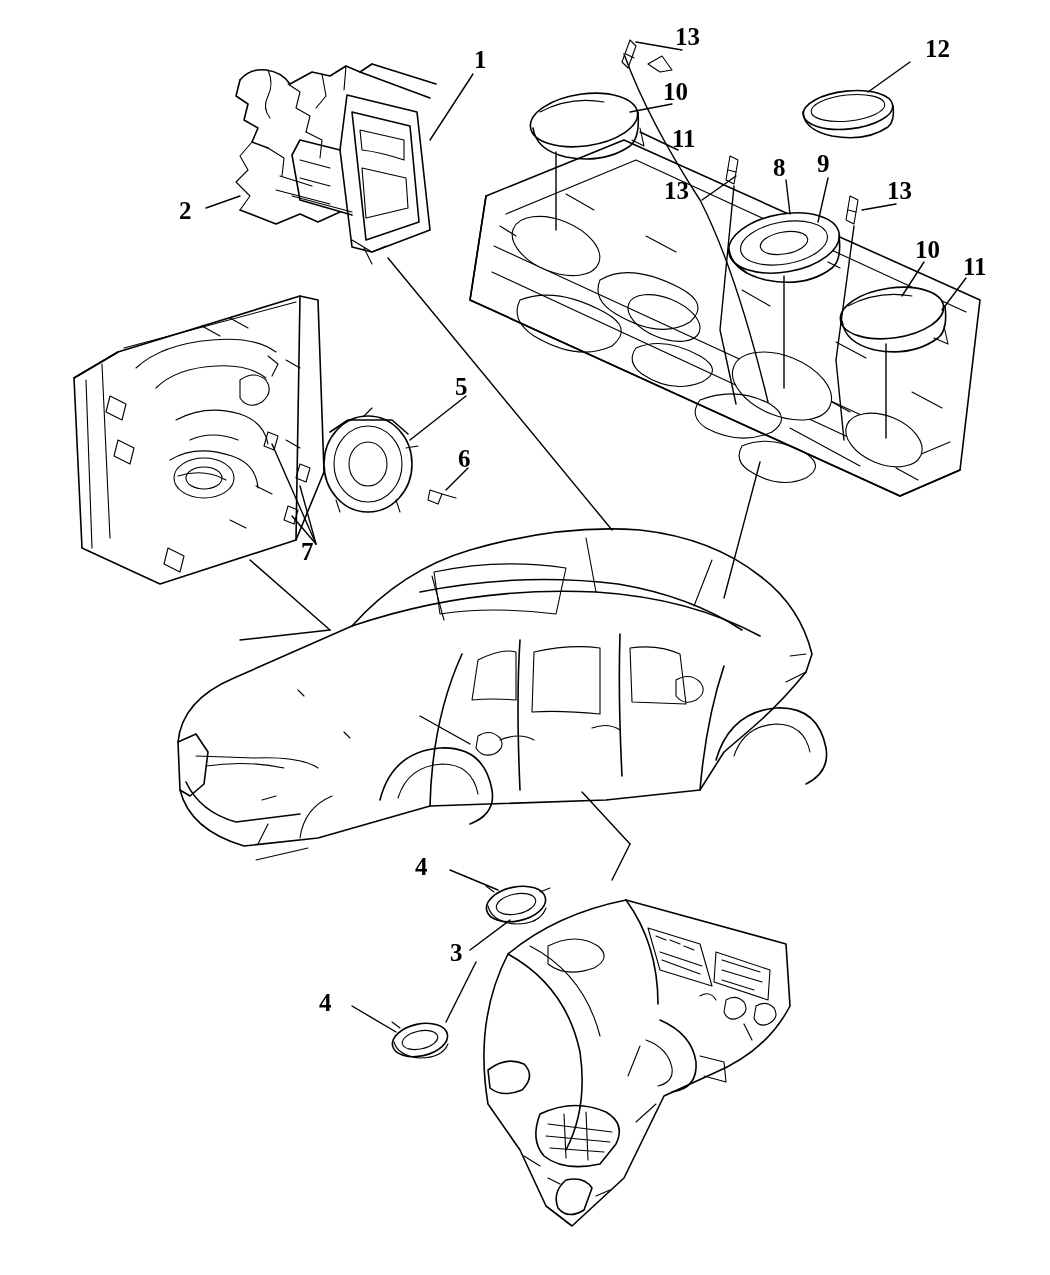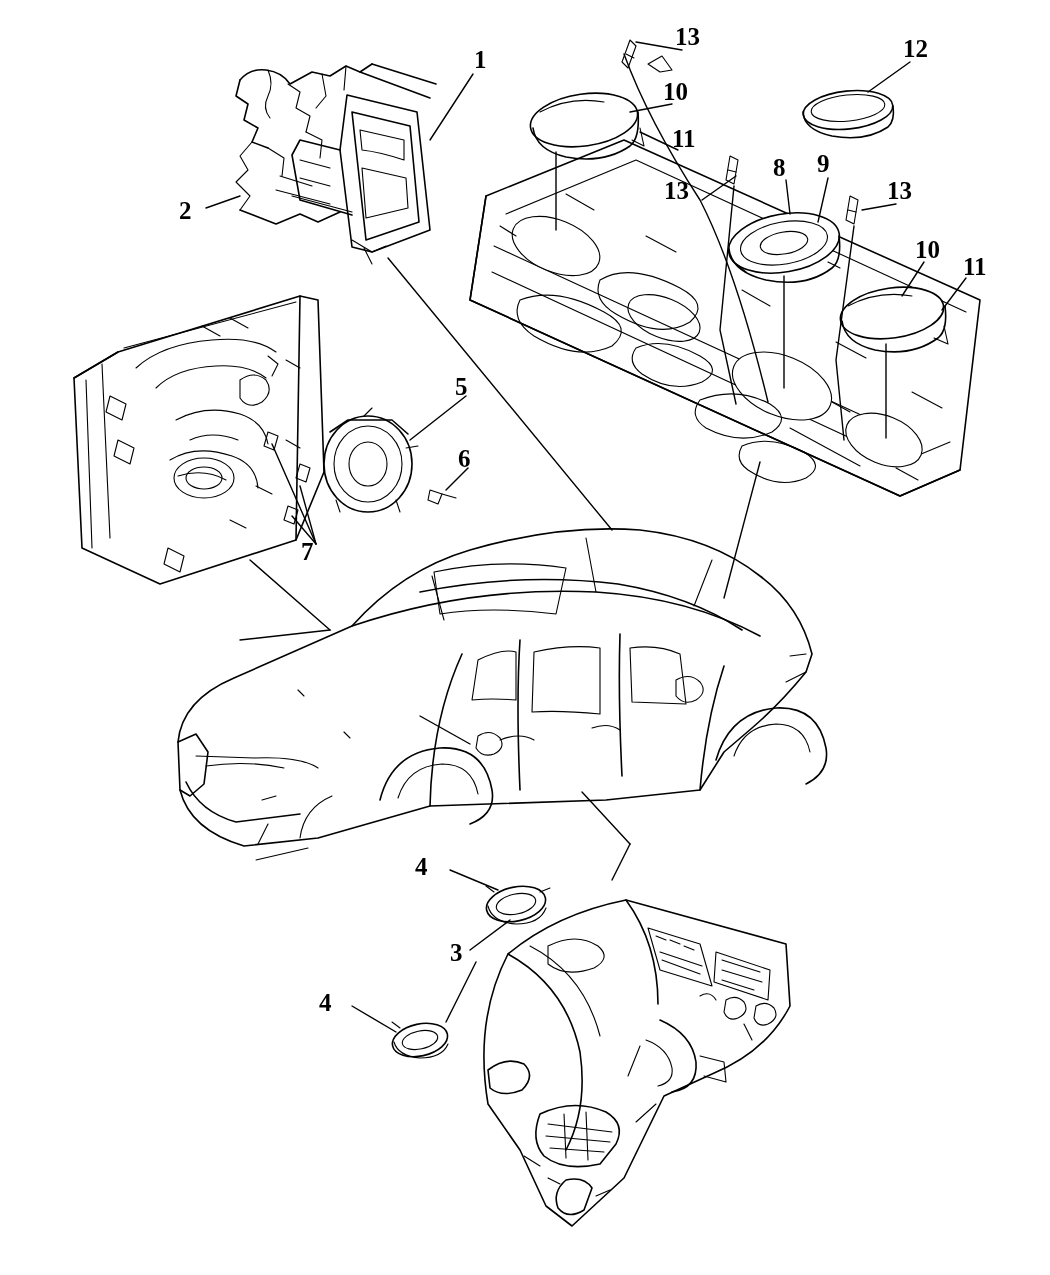--- a/index.html
+++ b/index.html
@@ -336,18 +336,18 @@
   <div class="callout-label" style="left:319px; top:990px;">4</div>
   <div class="callout-label" style="left:455px; top:374px;">5</div>
   <div class="callout-label" style="left:458px; top:446px;">6</div>
   <div class="callout-label" style="left:301px; top:539px;">7</div>
   <div class="callout-label" style="left:773px; top:155px;">8</div>
   <div class="callout-label" style="left:817px; top:151px;">9</div>
   <div class="callout-label" style="left:663px; top:79px;">10</div>
   <div class="callout-label" style="left:915px; top:237px;">10</div>
   <div class="callout-label" style="left:672px; top:126px;">11</div>
   <div class="callout-label" style="left:963px; top:254px;">11</div>
-  <div class="callout-label" style="left:903px; top:36px;">12</div>
+  <div class="callout-label" style="left:925px; top:36px;">12</div>
   <div class="callout-label" style="left:675px; top:24px;">13</div>
   <div class="callout-label" style="left:664px; top:178px;">13</div>
   <div class="callout-label" style="left:887px; top:178px;">13</div>
 
 </div>
 
 </body></html>

